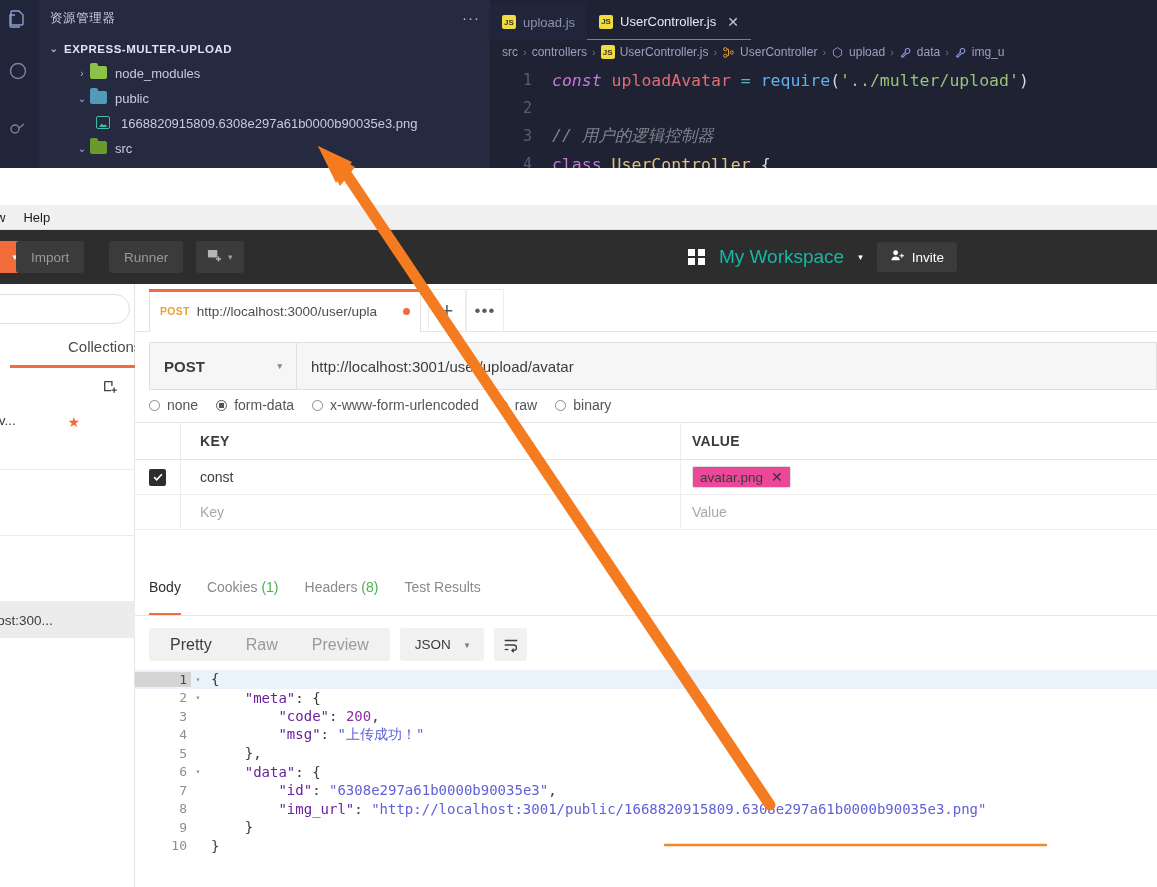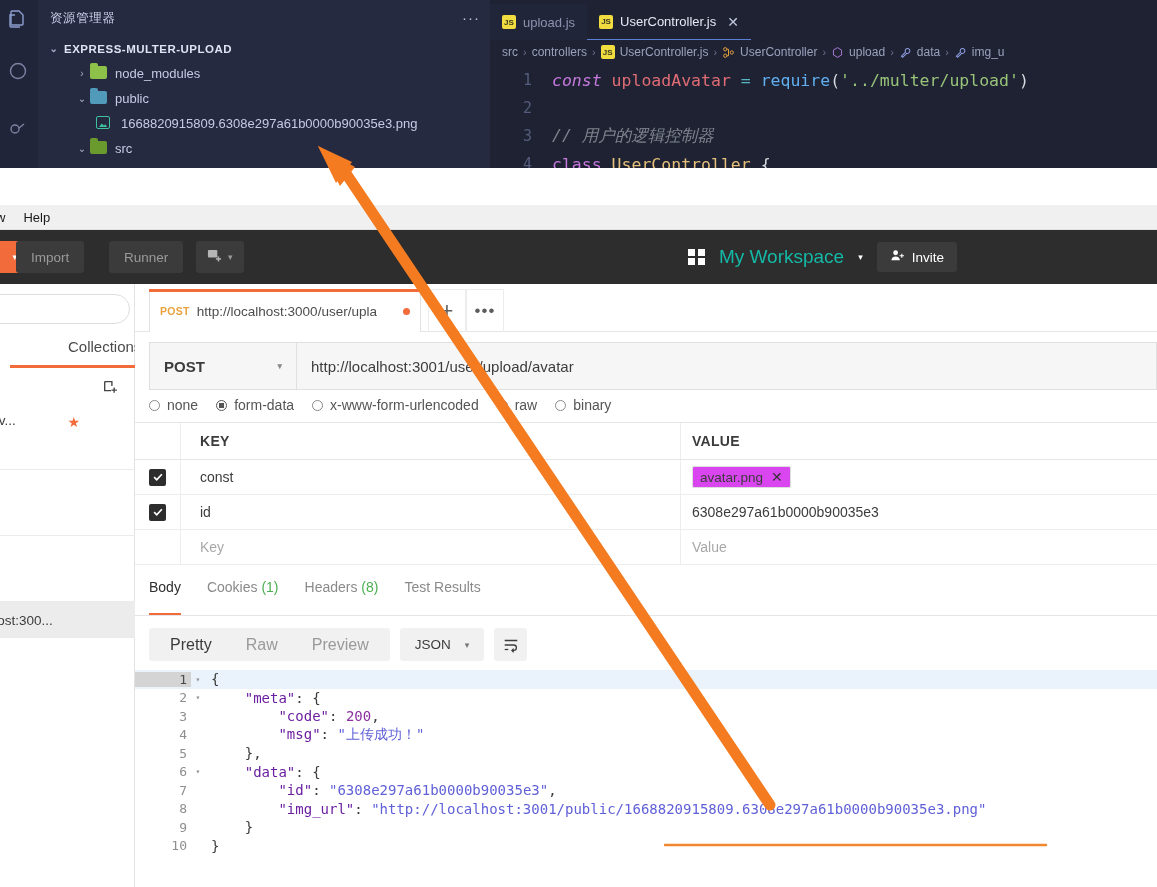--- a/index.html
+++ b/index.html
@@ -185,21 +185,21 @@
   .kv { position:absolute; left:0; top:138px; width:1022px; }
   .kv-head { display:flex; height:38px; border-top:1px solid #e6e6e6; border-bottom:1px solid #e6e6e6; align-items:center;
              font-size:12px; font-weight:bold; color:#3c3c3c; letter-spacing:.3px;}
   .kv-row { display:flex; height:35px; border-bottom:1px solid #ededed; align-items:center; }
   .c-chk { width:45px; display:flex; align-items:center; justify-content:center; }
   .c-key { width:500px; padding-left:19px; font-size:14px; color:#3c3c3c; border-left:1px solid #ededed; height:100%; display:flex; align-items:center;}
   .c-val { flex:1; padding-left:11px; font-size:14px; color:#3c3c3c; border-left:1px solid #ededed; height:100%; display:flex; align-items:center;}
   .c-key.ph, .c-val.ph { color:#a8a8a8; }
   .chkbox { width:17px;height:17px;background:#2d2d2d;border-radius:2px;display:flex;align-items:center;justify-content:center;}
   .chkbox svg { width:12px;height:12px; }
-  .filechip { border:1px solid #ddd; background:#d946ef; border-radius:2px; padding:2px 7px; display:flex; align-items:center; gap:8px; font-size:13.5px;}
+  .filechip { border:1px solid #ddd; background:#ec4899; border-radius:2px; padding:2px 7px; display:flex; align-items:center; gap:8px; font-size:13.5px;}
   .filechip .x { color:#333; font-size:14px; }
 
   .resp-tabs { position:absolute; left:14px; top:295px; width:1008px; height:36px; display:flex; gap:26px; font-size:14px; color:#8a8a8a;}
   .rt { position:relative; padding-bottom:21px; }
   .rt.active { color:#2f2f2f; }
   .rt.active:after{content:"";position:absolute;left:0;right:0;bottom:0;height:2.5px;background:#f26b3a;}
   .rt .cnt { color:#4caf50; }
   .resp-divider { position:absolute; left:0; top:331px; width:1022px; height:1px; background:#e6e6e6;}
 
   .fmt-row { position:absolute; left:14px; top:344px; height:33px; display:flex; align-items:center; gap:10px;}
@@ -498,31 +498,20 @@
           </span>
           <span class="c-key">const</span>
           <span class="c-val">
             <span class="filechip">
               <span>avatar.png</span>
               <span class="x">✕</span>
             </span>
           </span>
         </div>
 
-        <div class="kv-row">
-          <span class="c-chk">
-            <span class="chkbox">
-              <svg viewBox="0 0 14 14" fill="none" stroke="#fff" stroke-width="2">
-                  <path d="M2.5 7.2l3 3 6-6.4"></path>
-                </svg>
-            </span>
-          </span>
-          <span class="c-key">id</span>
-          <span class="c-val">6308e297a61b0000b90035e3</span>
-        </div>
 
         <div class="kv-row">
           <span class="c-chk"></span>
           <span class="c-key ph">Key</span>
           <span class="c-val ph">Value</span>
         </div>
       </div>
 
       <div class="resp-tabs">
         <span class="rt active">

